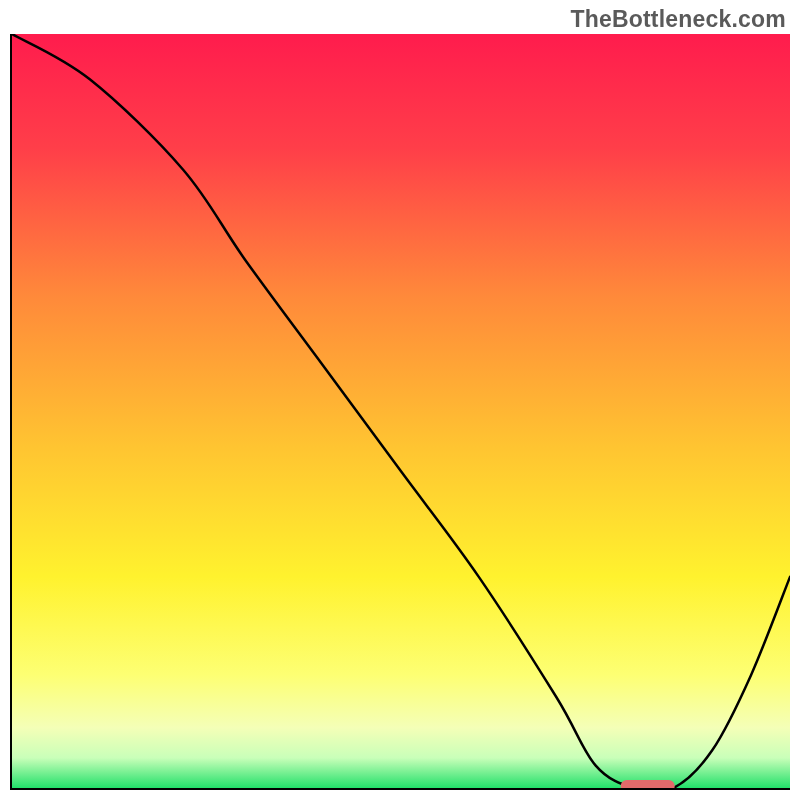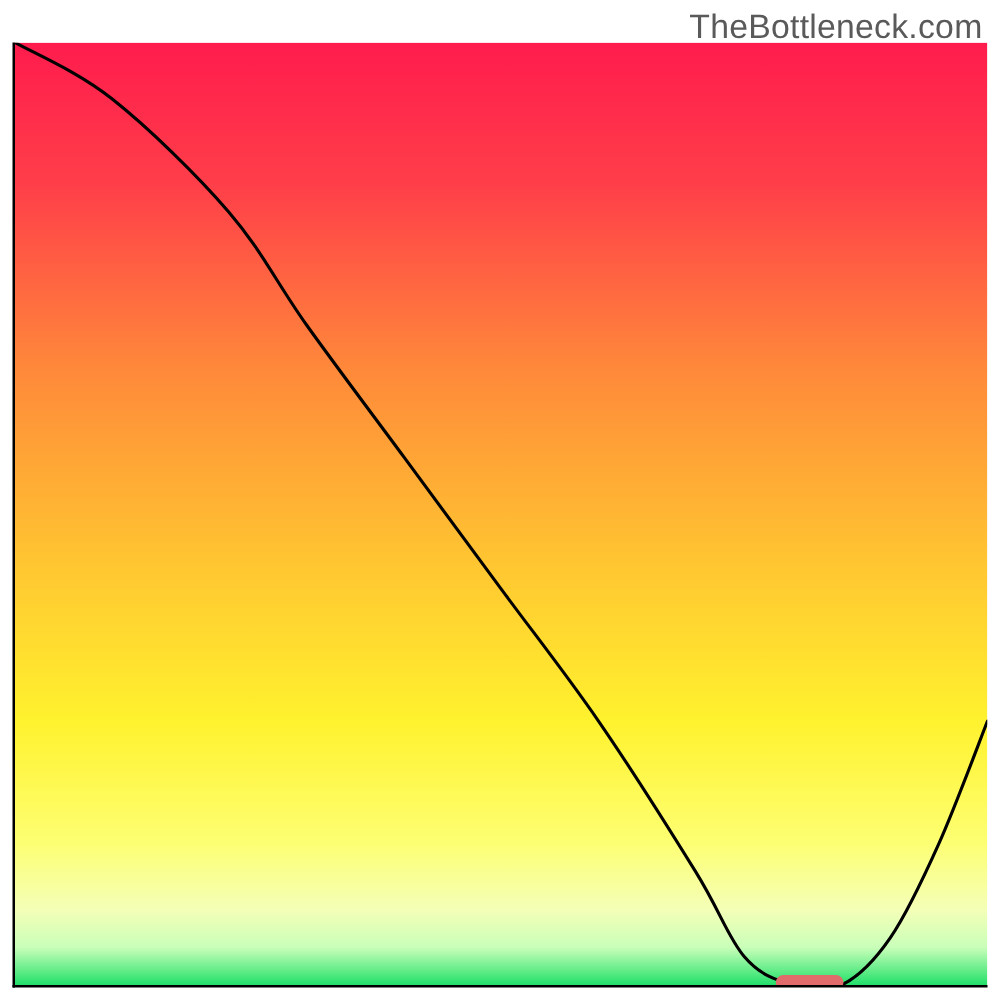--- a/index.html
+++ b/index.html
@@ -7,22 +7,22 @@
     width: 800px;
     height: 800px;
     background: #ffffff;
     position: relative;
     font-family: Arial, sans-serif;
   }
   .watermark {
     position: absolute;
     top: 6px;
     right: 14px;
-    font-size: 27px;
-    font-weight: normal;
+    font-size: 23px;
+    font-weight: bold;
     color: #5a5a5a;
     letter-spacing: 0.2px;
   }
   .plot-container {
     position: absolute;
     left: 10px;
     top: 34px;
     width: 780px;
     height: 756px;
   }

